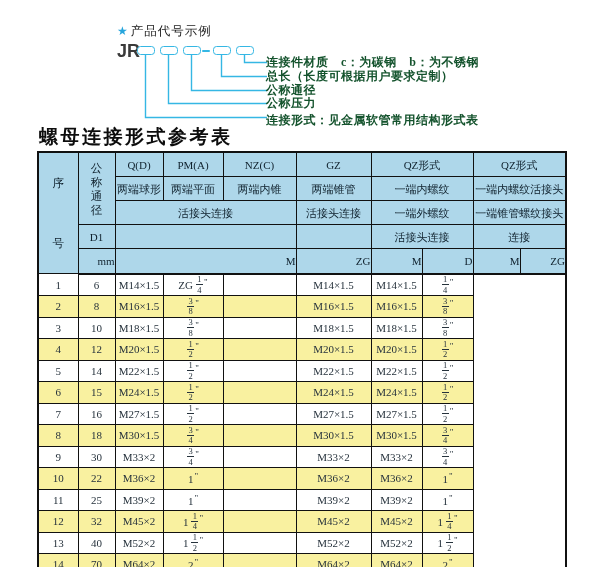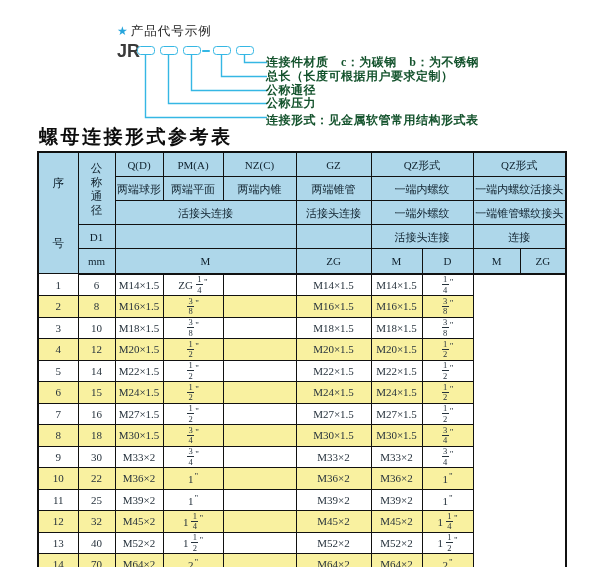--- a/index.html
+++ b/index.html
@@ -40,21 +40,21 @@
     border:2px solid #111111;
   }
   .ref th,.ref td{
     border:1px solid #111111;text-align:center;vertical-align:middle;
     padding:0;overflow:hidden;
   }
   .ref thead th{
     background:#aed7ea;font-weight:normal;color:#10222e;
     font-size:11px;height:20px;line-height:12px;
   }
-  .ref thead tr:last-child th{border-bottom:2px solid #111111;}
+  .ref thead tr:last-child th{border-bottom:2px solid #111111;text-align:right;}
   .ref tbody td{height:20.5px;font-size:11px;color:#26323c;background:#ffffff;}
   .ref tbody tr.alt td{background:#f9f1a0;}
   .vtext{
     display:inline-block;width:1em;word-break:break-all;white-space:normal;
     font-size:11.5px;
   }
   .vseq{line-height:60px;}
   .vdn{line-height:14px;}
   .frac{
     display:inline-block;vertical-align:-4px;text-align:center;line-height:1;

